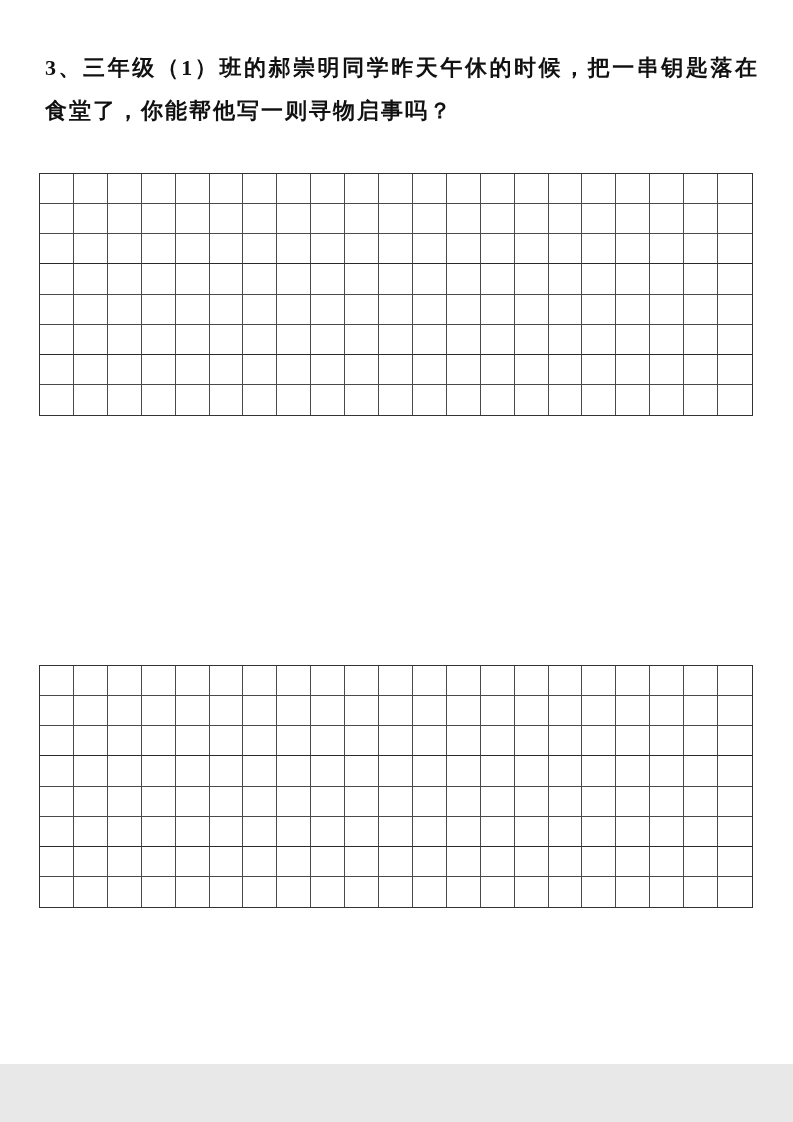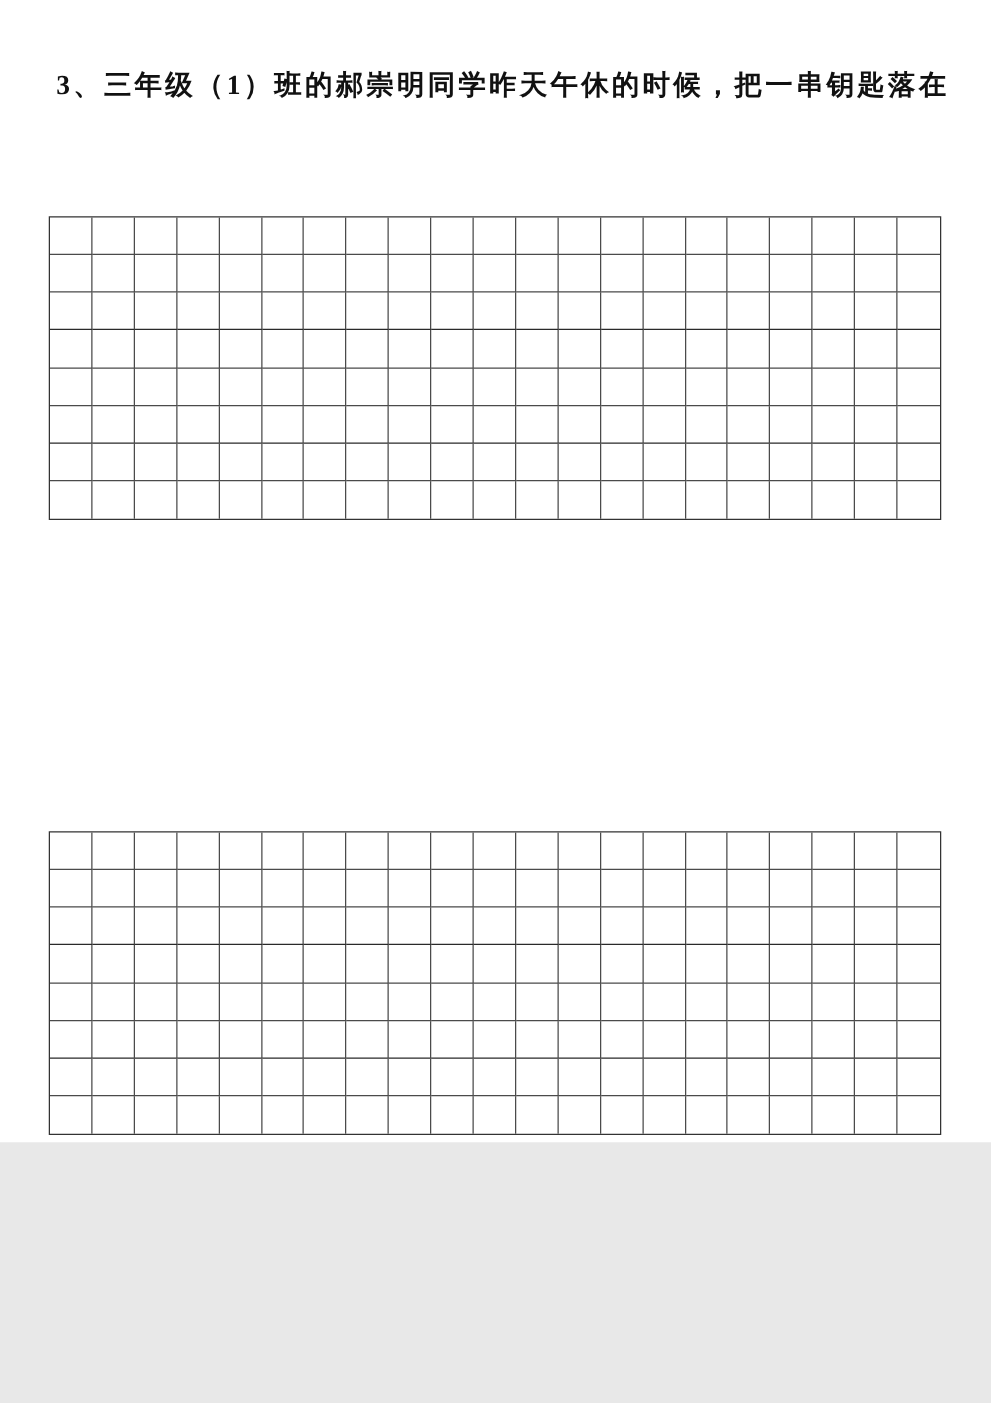--- a/index.html
+++ b/index.html
@@ -3,21 +3,21 @@
 <meta charset="utf-8">
 <style>
   html, body {
     margin: 0;
     padding: 0;
     background: #e8e8e8;
   }
   .page {
     position: relative;
     width: 793px;
-    height: 914px;
+    height: 1064px;
     margin: 0 auto;
     background: #ffffff;
     font-family: "Liberation Serif", "DejaVu Serif", serif;
     color: #111111;
     overflow: hidden;
   }
   .question {
     position: absolute;
     left: 45px;
     width: 712px;
@@ -81,20 +81,21 @@
     font-family: "Liberation Serif", "DejaVu Serif", serif;
   }
 </style>
 </head>
 <body>
 
 <div class="page">
 
   <section class="question q3">
     <div class="qline fill">3、三年级（1）班的郝崇明同学昨天午休的时候，把一串钥匙落在</div>
+    <div class="qline">食堂了，你能帮他写一则寻物启事吗？</div>
   </section>
 
   <div class="writing-grid grid-a">
       <div class="grid-cell"></div>
       <div class="grid-cell"></div>
       <div class="grid-cell"></div>
       <div class="grid-cell"></div>
       <div class="grid-cell"></div>
       <div class="grid-cell"></div>
       <div class="grid-cell"></div>

